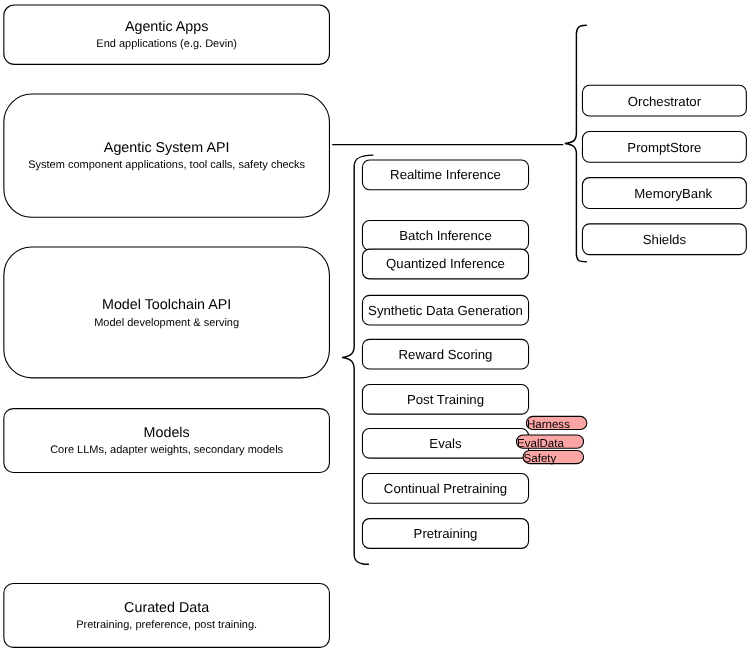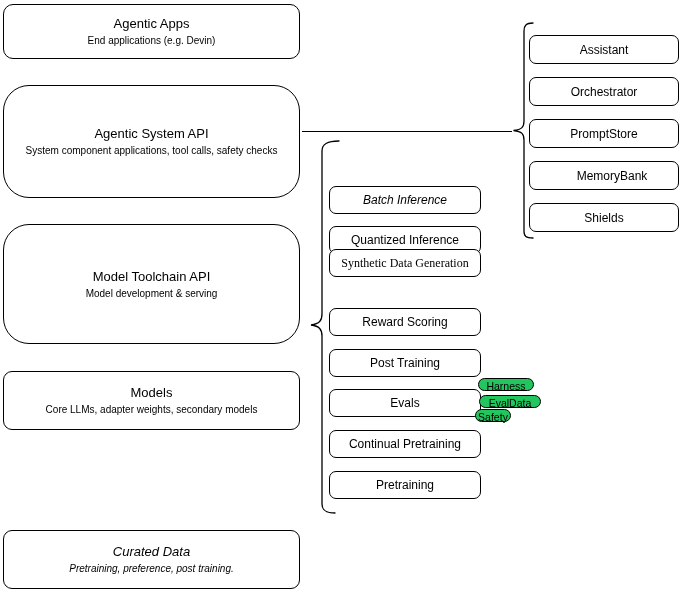--- a/index.html
+++ b/index.html
@@ -39,25 +39,25 @@
   }
   .rbox {
     left: 529px; width: 150px; height: 29px;
     border-radius: 7px;
     font-size: 12px;
   }
   .pill {
     position: absolute;
     box-sizing: border-box;
     border: 1px solid #000000;
-    background: #22c55e;
+    background: #fca5a5;
     border-radius: 8px;
     font-size: 10.5px;
     line-height: 12px;
-    text-align: center;
+    text-align: left;
     z-index: 3;
     padding-top: 0.5px;
   }
   .r10 { border-radius: 10px; }
   .r26 { border-radius: 26px; }
   .r9  { border-radius: 9px; }
 </style>
 </head>
 <body>
 
@@ -86,37 +86,37 @@
     <div class="title">Model Toolchain API</div>
     <div class="subtitle">Model development &amp; serving</div>
   </div>
 
   <div class="box stack-box r9" style="top:371px;height:59px;">
     <div class="title">Models</div>
     <div class="subtitle">Core LLMs, adapter weights, secondary models</div>
   </div>
 
 
-  <div class="box stack-box r9" style="top:530px;height:59px;font-style:italic;">
+  <div class="box stack-box r9" style="top:530px;height:59px;">
     <div class="title">Curated Data</div>
     <div class="subtitle">Pretraining, preference, post training.</div>
   </div>
 
-  <div class="box mbox" style="top:186px;font-style:italic;">Batch Inference</div>
+  <div class="box mbox" style="top:145px;">Realtime Inference</div>
+  <div class="box mbox" style="top:200px;">Batch Inference</div>
   <div class="box mbox" style="top:226px;">Quantized Inference</div>
-  <div class="box mbox" style="top:249px;font-family:Liberation Serif, serif;">Synthetic Data Generation</div>
+  <div class="box mbox" style="top:268px;">Synthetic Data Generation</div>
   <div class="box mbox" style="top:308px;">Reward Scoring</div>
   <div class="box mbox" style="top:349px;">Post Training</div>
   <div class="box mbox" style="top:389px;">Evals</div>
   <div class="box mbox" style="top:430px;">Continual Pretraining</div>
   <div class="box mbox" style="top:471px;">Pretraining</div>
 
   <div class="pill" style="left:478px;top:378px;width:56px;height:13px;">Harness</div>
-  <div class="pill" style="left:479px;top:395px;width:62px;height:13px;">EvalData</div>
-  <div class="pill" style="left:475px;top:409px;width:36px;height:13px;">Safety</div>
+  <div class="pill" style="left:469px;top:395px;width:62px;height:13px;">EvalData</div>
+  <div class="pill" style="left:475px;top:409px;width:56px;height:13px;">Safety</div>
 
-  <div class="box rbox" style="top:35px;">Assistant</div>
   <div class="box rbox" style="top:77px;">Orchestrator</div>
   <div class="box rbox" style="top:119px;">PromptStore</div>
   <div class="box rbox" style="top:161px;padding-left:16px;">MemoryBank</div>
   <div class="box rbox" style="top:203px;">Shields</div>
 
 </div>
 
 </body></html>

